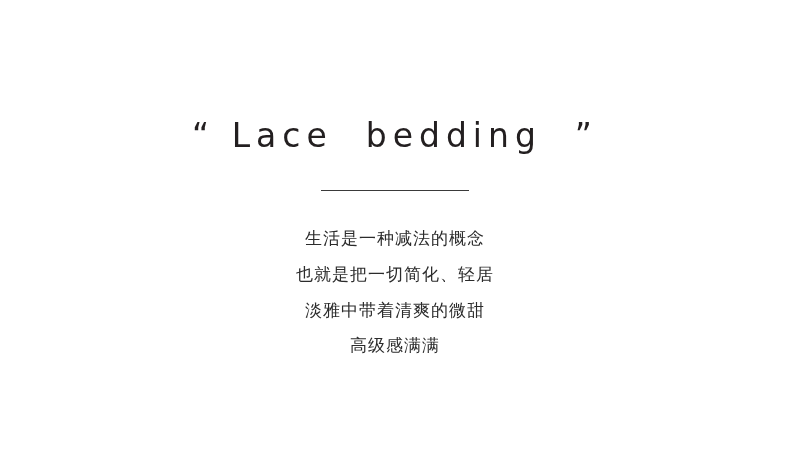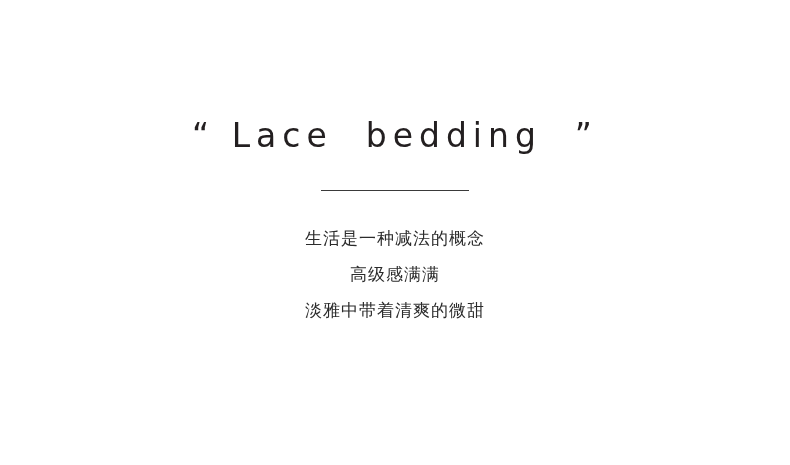--- a/index.html
+++ b/index.html
@@ -54,16 +54,17 @@
   }
 </style>
 </head>
 <body>
 
 <div class="banner">
   <div class="headline">“ Lace  bedding  ”</div>
   <div class="divider"></div>
   <div class="subtext">
     <span class="line">生活是一种减法的概念</span>
+    <span class="line">也就是把一切简化、轻居</span>
+    <span class="line">淡雅中带着清爽的微甜</span>
     <span class="line">高级感满满</span>
-    <span class="line">淡雅中带着清爽的微甜</span>
   </div>
 </div>
 
 </body></html>

